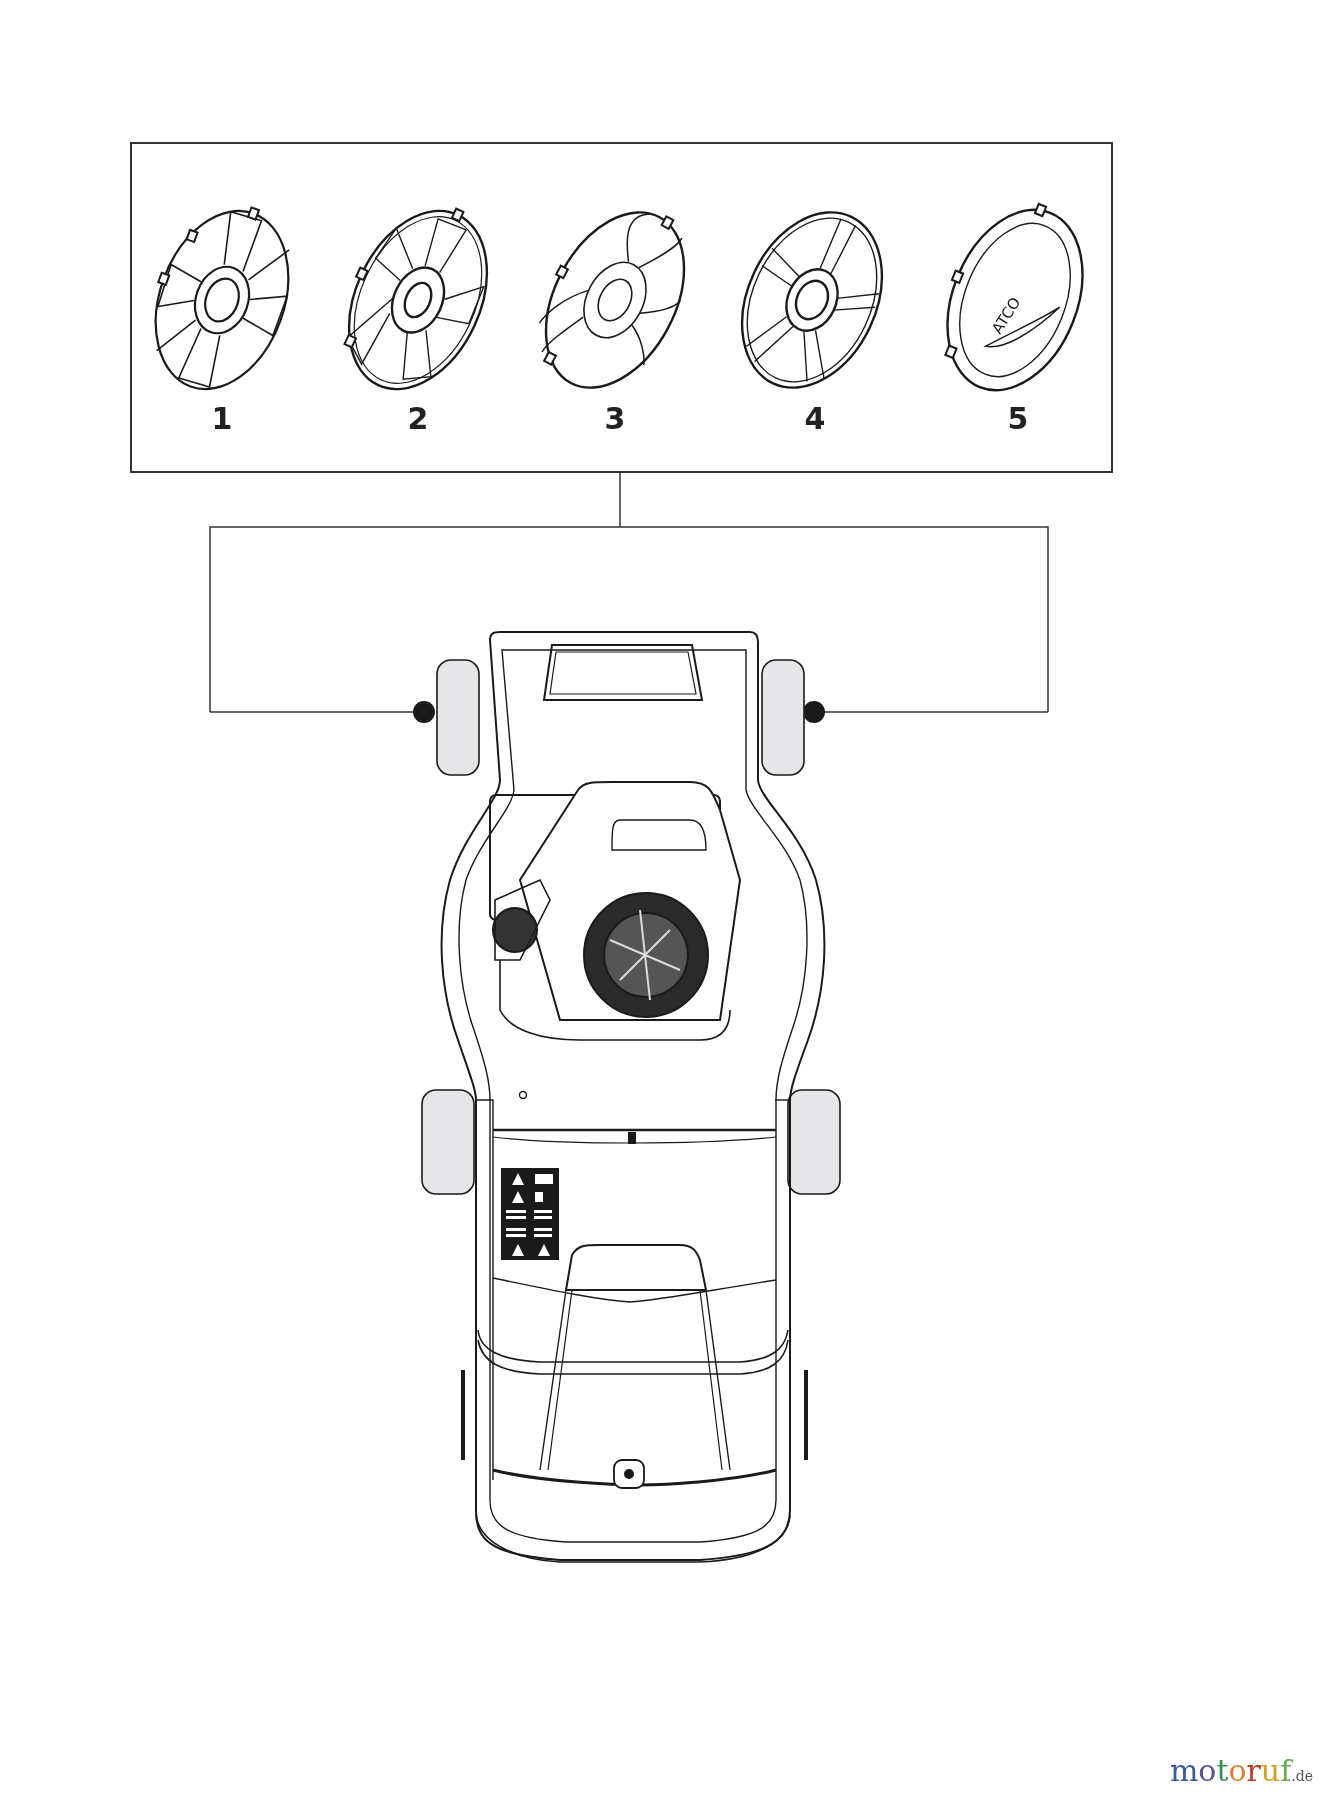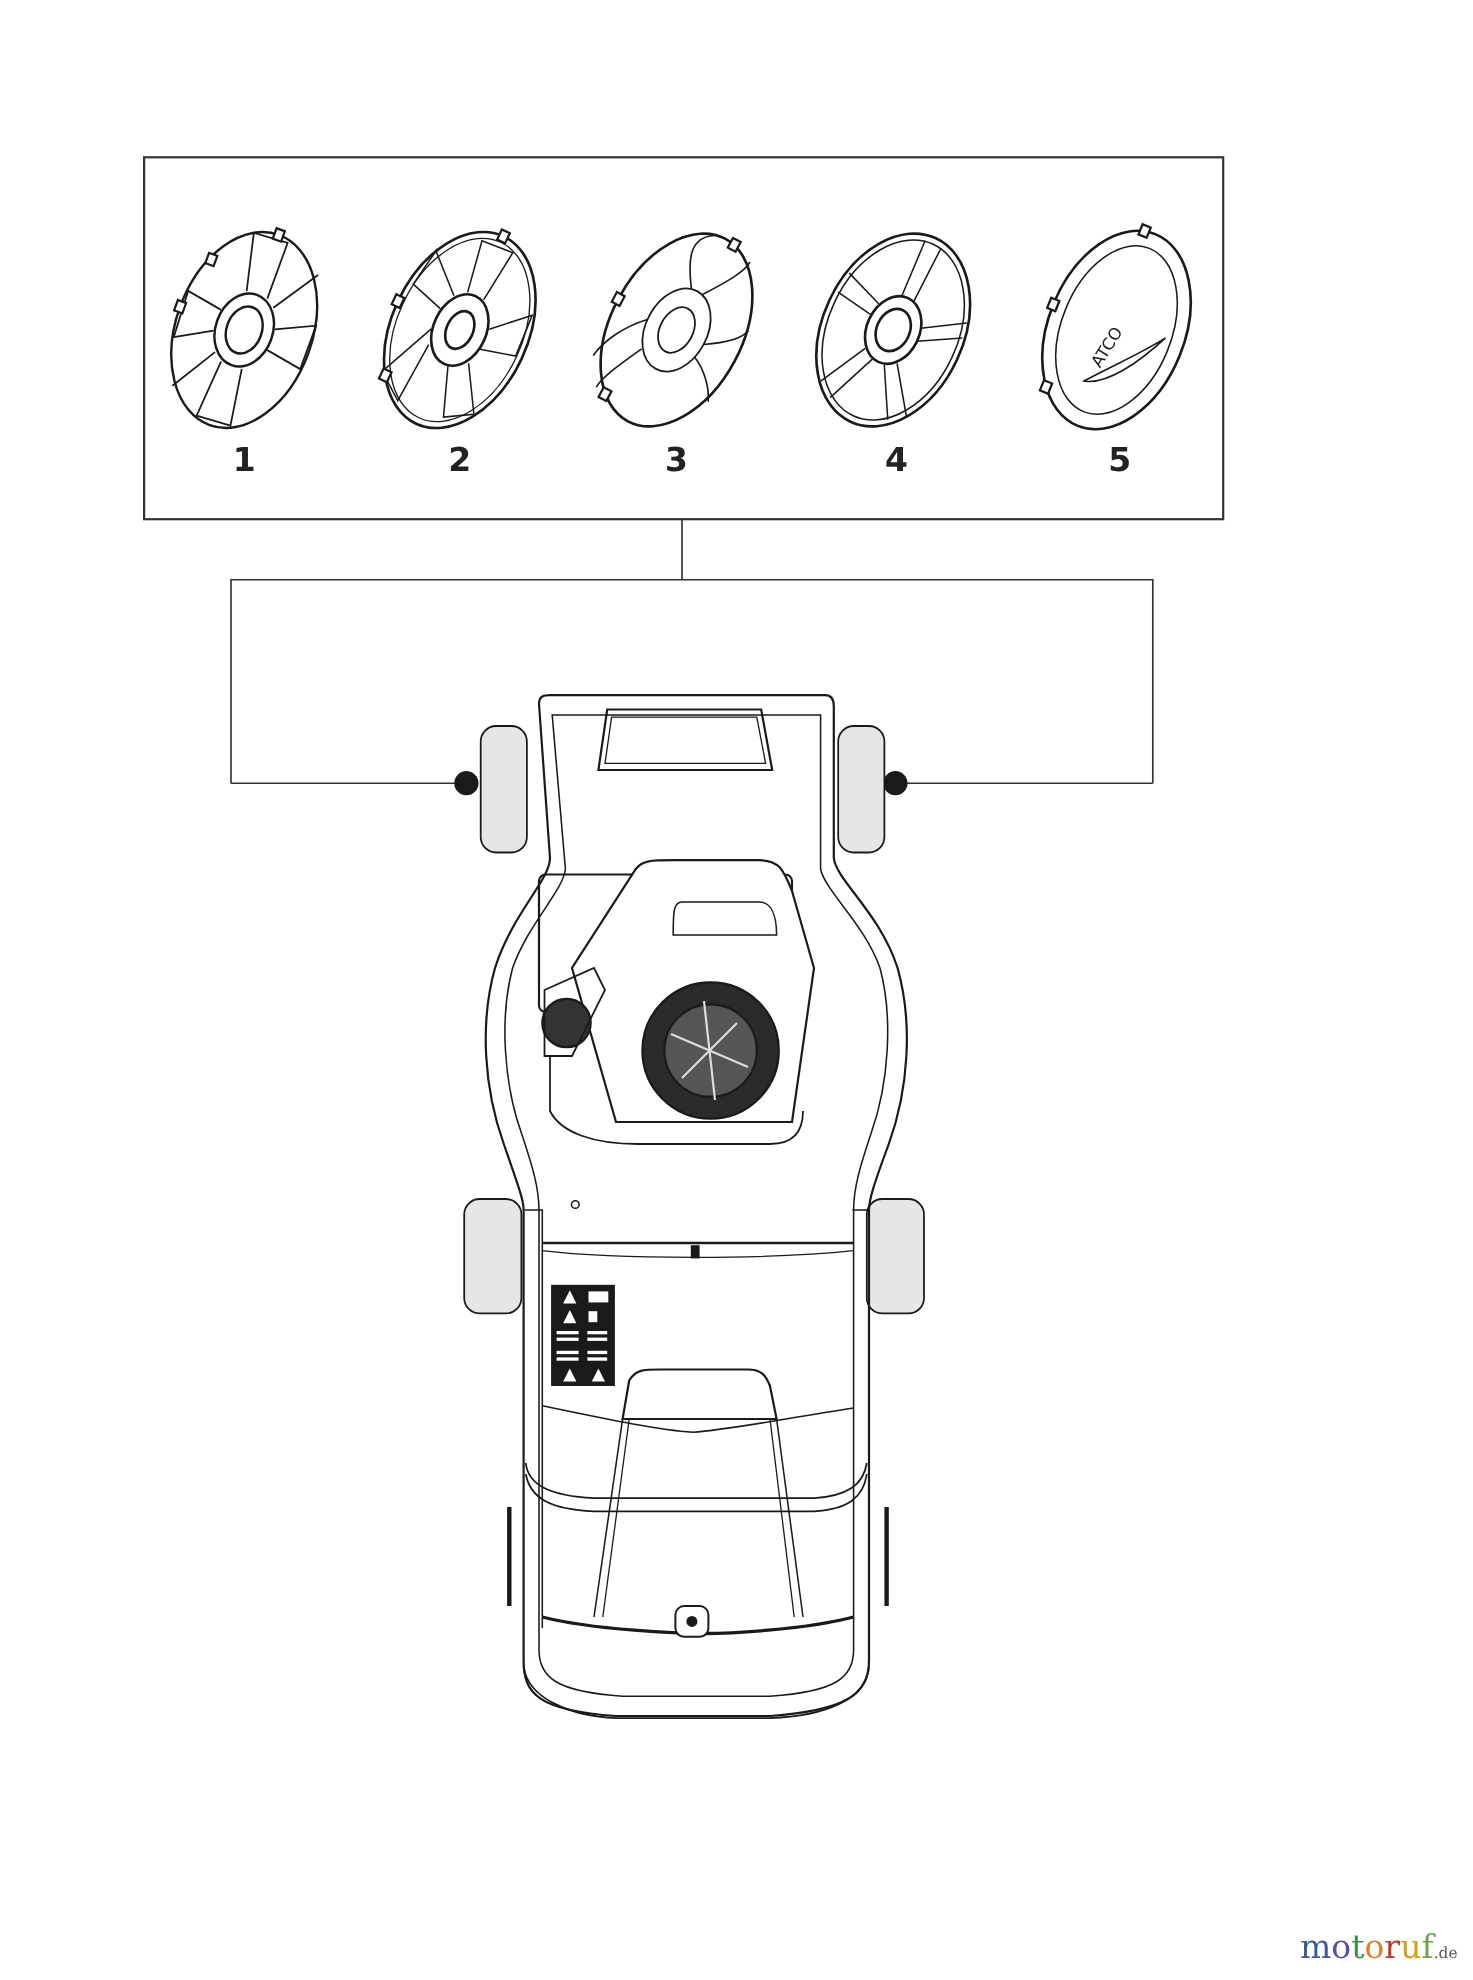--- a/index.html
+++ b/index.html
@@ -1,19 +1,19 @@
 <!DOCTYPE html>
 <html><head>
 <meta charset="utf-8">
 <style>
   html, body { margin:0; padding:0; background:#ffffff; }
   body { width:1339px; height:1800px; position:relative; overflow:hidden; font-family:"DejaVu Sans", sans-serif; }
   #diagram { position:absolute; left:0; top:0; }
   .part-label { position:absolute; font-family:"DejaVu Sans", sans-serif; font-weight:bold; font-size:30px; color:#222; width:40px; text-align:center; }
-  #watermark { position:absolute; right:14px; bottom:12px; font-family:"DejaVu Serif", serif; font-size:30px; letter-spacing:0px;margin-top:31px; }
+  #watermark { position:absolute; right:26px; bottom:12px; font-family:"DejaVu Serif", serif; font-size:30px; letter-spacing:0px;margin-top:31px; }
   #watermark span.sfx { font-size:14px; color:#555; }
 </style>
 </head>
 <body>
 
 <svg id="diagram" width="1339" height="1800" viewBox="0 0 1339 1800" xmlns="http://www.w3.org/2000/svg">
   <defs>
     <g id="clip-tab">
         <rect x="-4" y="-5" width="8" height="10" fill="#fff" stroke="#1a1a1a" stroke-width="2"></rect>
       </g>

